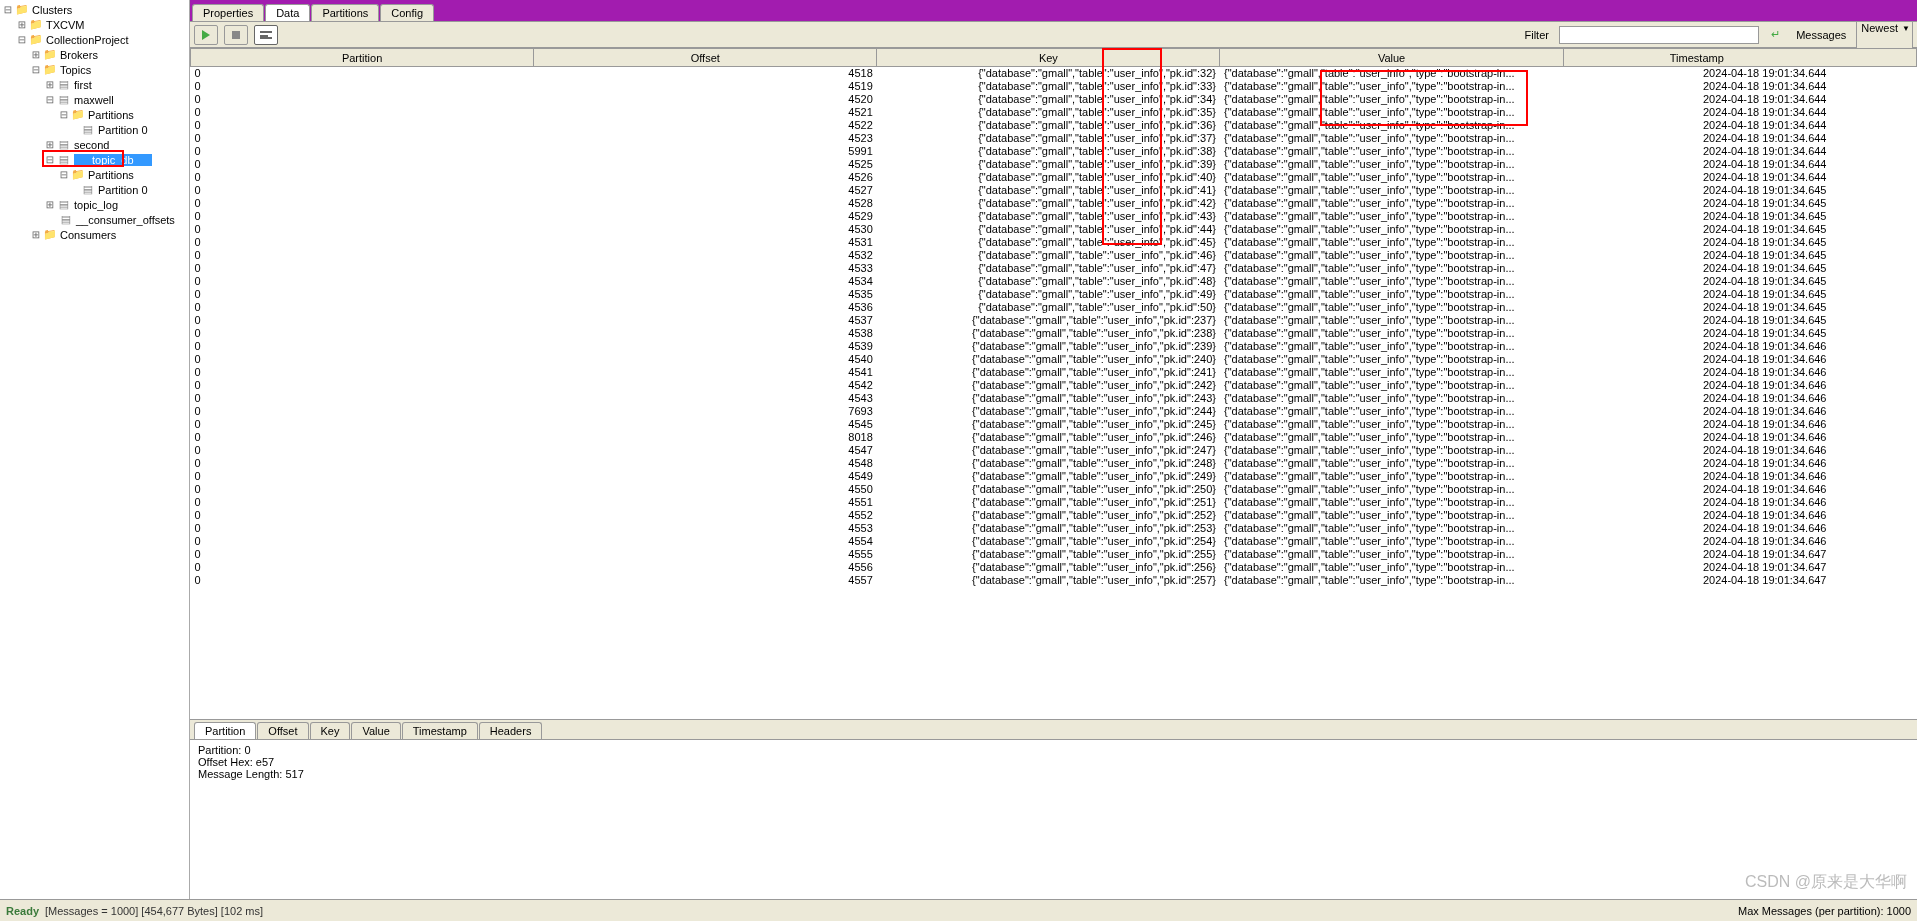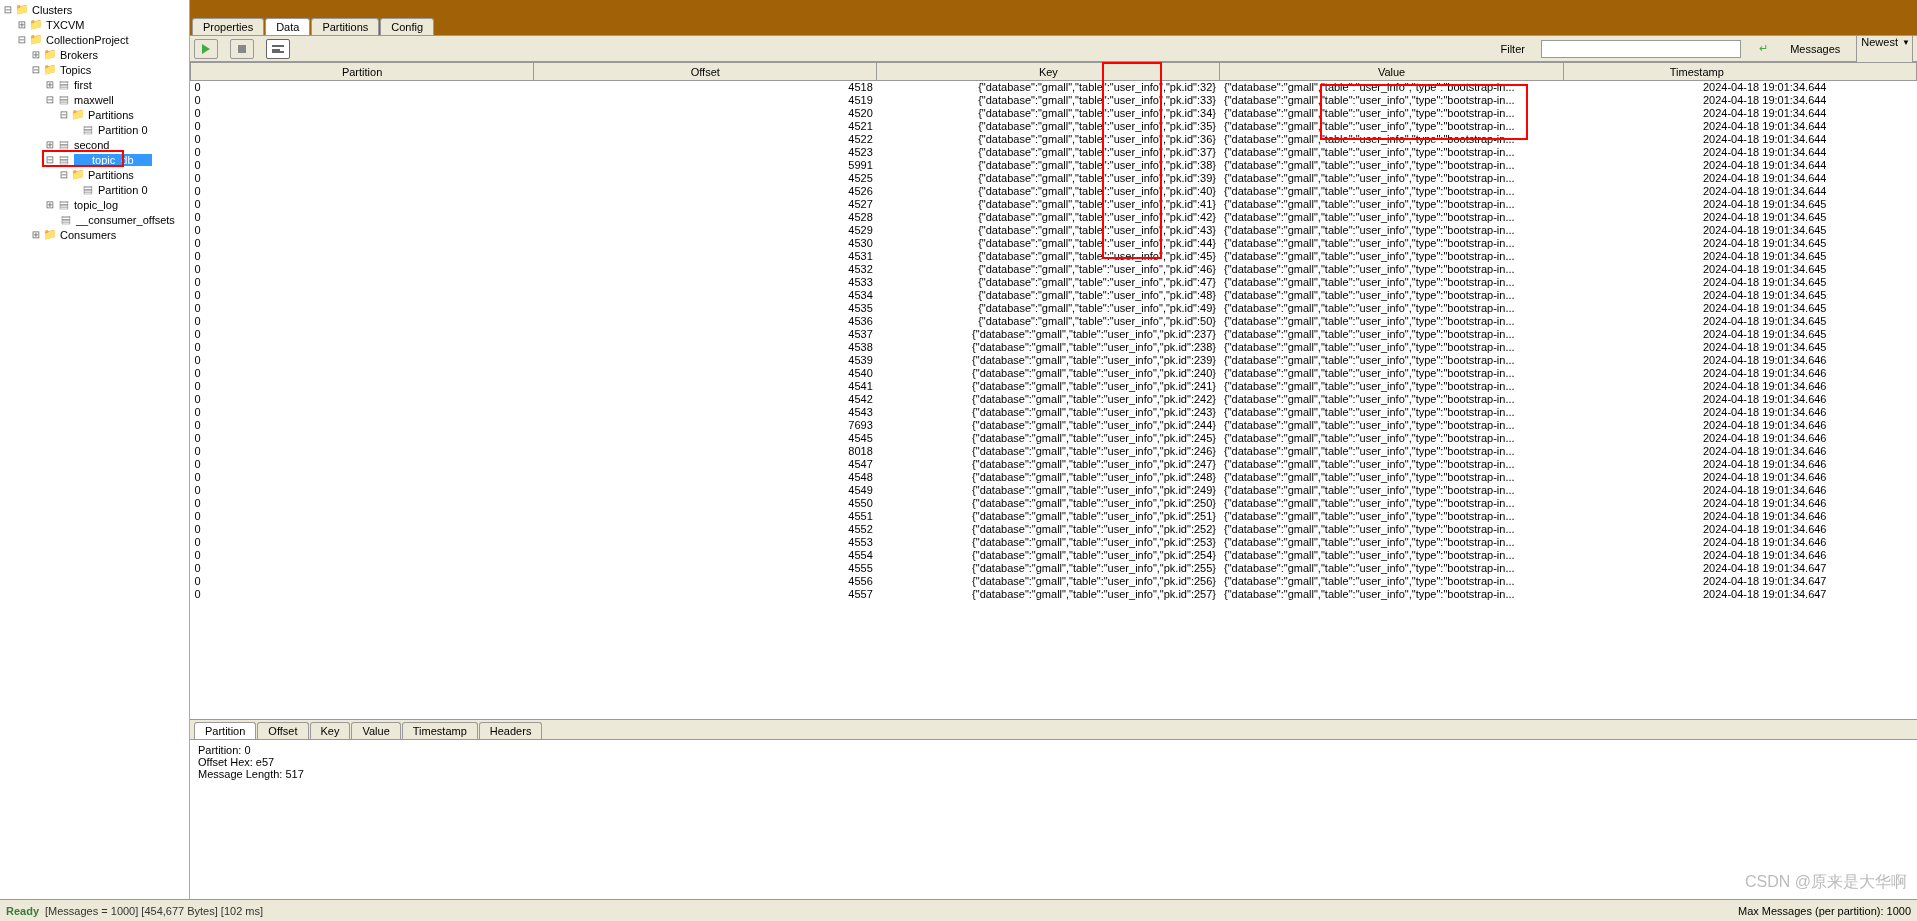--- a/index.html
+++ b/index.html
@@ -7,24 +7,24 @@
 .main-area { display: flex; flex: 1; overflow: hidden; }
 .sidebar { width: 190px; border-right: 1px solid #aaa; background: #fff; overflow: auto; padding: 2px; }
 .tree-item { display: flex; align-items: center; height: 15px; cursor: pointer; white-space: nowrap; }
 .tree-toggle { width: 12px; text-align: center; color: #666; font-size: 10px; }
 .tree-icon { width: 16px; text-align: center; margin-right: 2px; }
 .tree-label { color: #000; }
 .tree-selected { background: #3399ff; color: #fff; padding: 0 18px; }
 .folder { color: #e8a33d; }
 .db-icon { color: #888; }
 .right-pane { flex: 1; display: flex; flex-direction: column; overflow: hidden; }
-.tabs-top { display: flex; height: 36px; border-bottom: 1px solid #999; background: #a16207; align-items: flex-end; padding-left: 2px; }
+.tabs-top { display: flex; height: 22px; border-bottom: 1px solid #999; background: #a21caf; align-items: flex-end; padding-left: 2px; }
 .tab { padding: 2px 10px; border: 1px solid #999; border-bottom: none; background: #ece9d8; border-radius: 3px 3px 0 0; margin-right: 1px; cursor: pointer; }
 .tab.active { background: #fff; }
-.toolbar { display: flex; align-items: center; height: 26px; border-bottom: 1px solid #999; background: #ece9d8; padding: 0 4px; gap: 12px; }
+.toolbar { display: flex; align-items: center; height: 26px; border-bottom: 1px solid #999; background: #ece9d8; padding: 0 4px; gap: 6px; }
 .tbtn { width: 24px; height: 20px; border: 1px solid #999; background: #ece9d8; display: flex; align-items: center; justify-content: center; cursor: pointer; border-radius: 2px; }
 .tbtn.active { background: #fff; border-color: #666; }
 .play-icon { width: 0; height: 0; border-left: 8px solid #4a4; border-top: 5px solid transparent; border-bottom: 5px solid transparent; }
 .stop-icon { width: 8px; height: 8px; background: #888; }
 .text-icon { width: 12px; height: 8px; border-top: 2px solid #666; border-bottom: 2px solid #666; position: relative; }
 .text-icon::after { content: ''; position: absolute; top: 2px; width: 8px; height: 2px; background: #666; }
 .spacer { flex: 1; }
 .filter-label { margin-right: 4px; }
 .filter-input { width: 200px; height: 18px; border: 1px solid #999; padding: 0 3px; }
 .msg-label { margin: 0 4px; }

